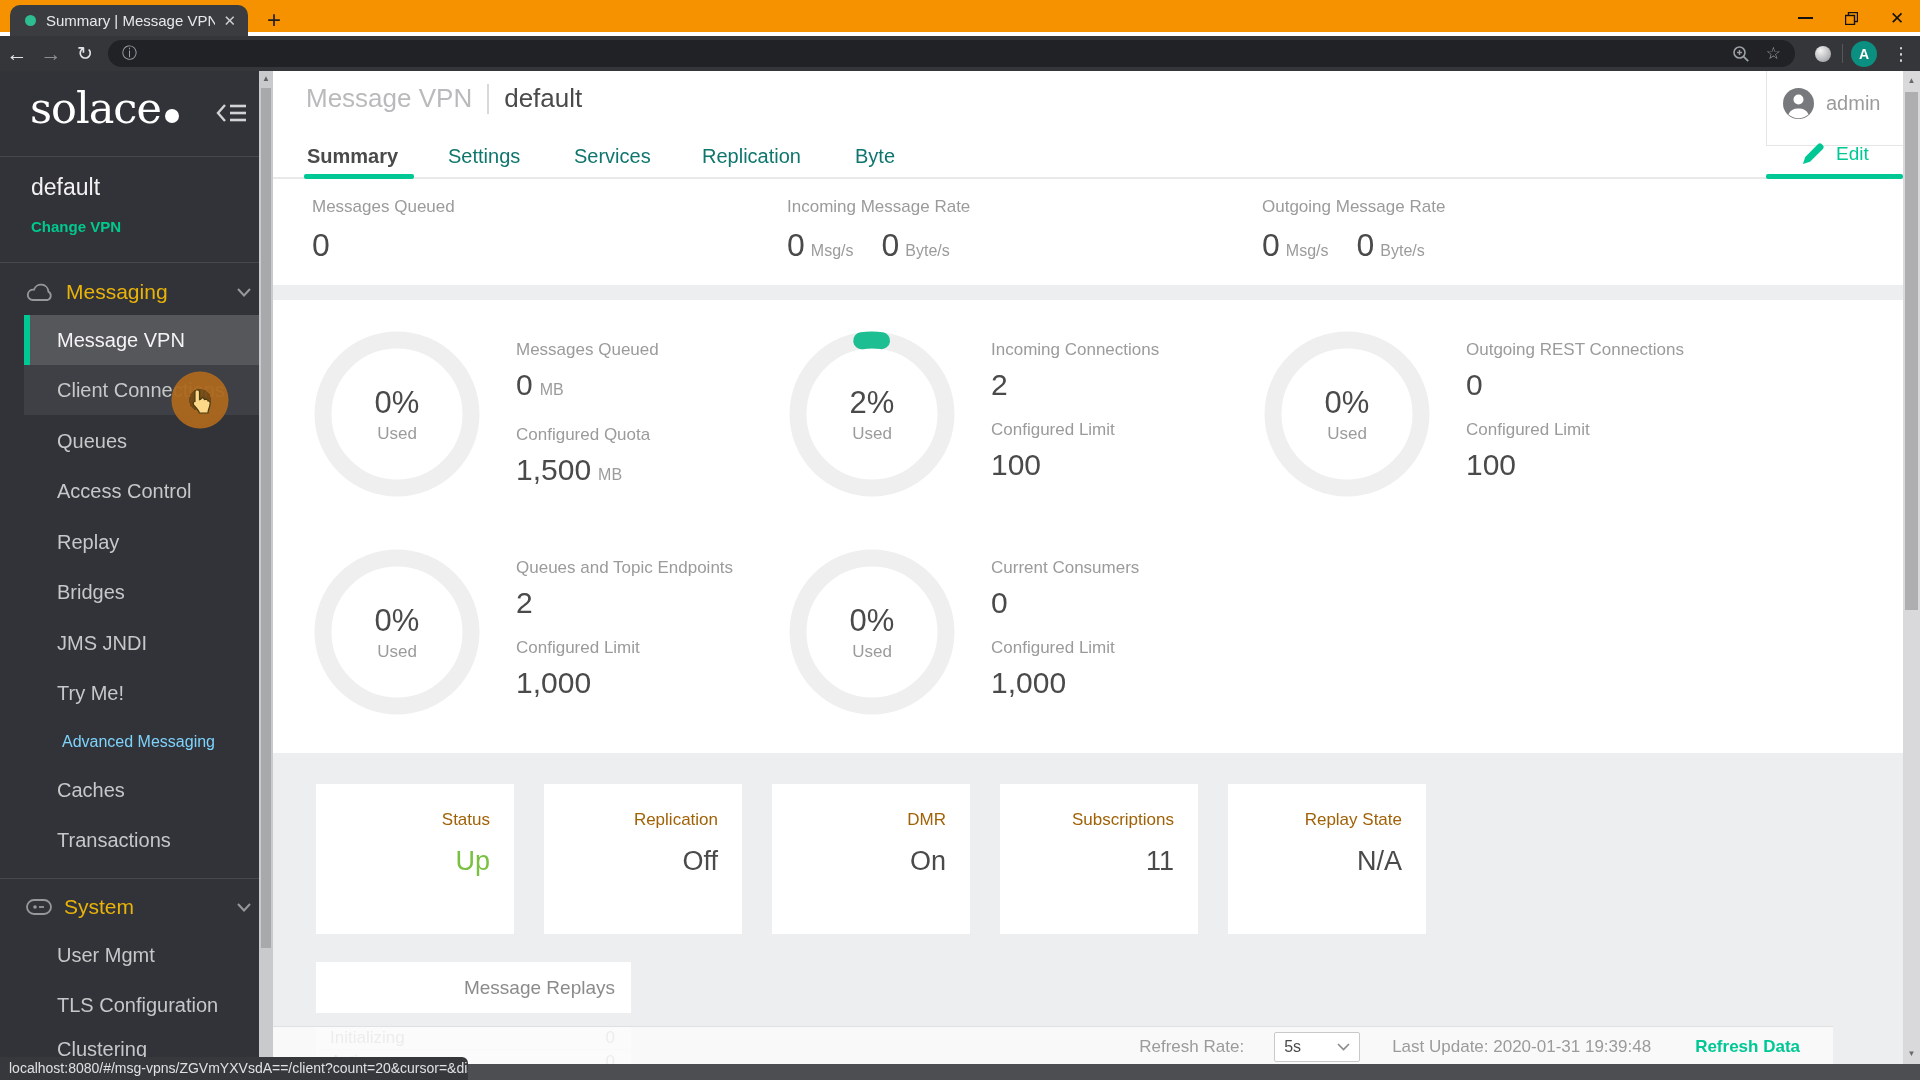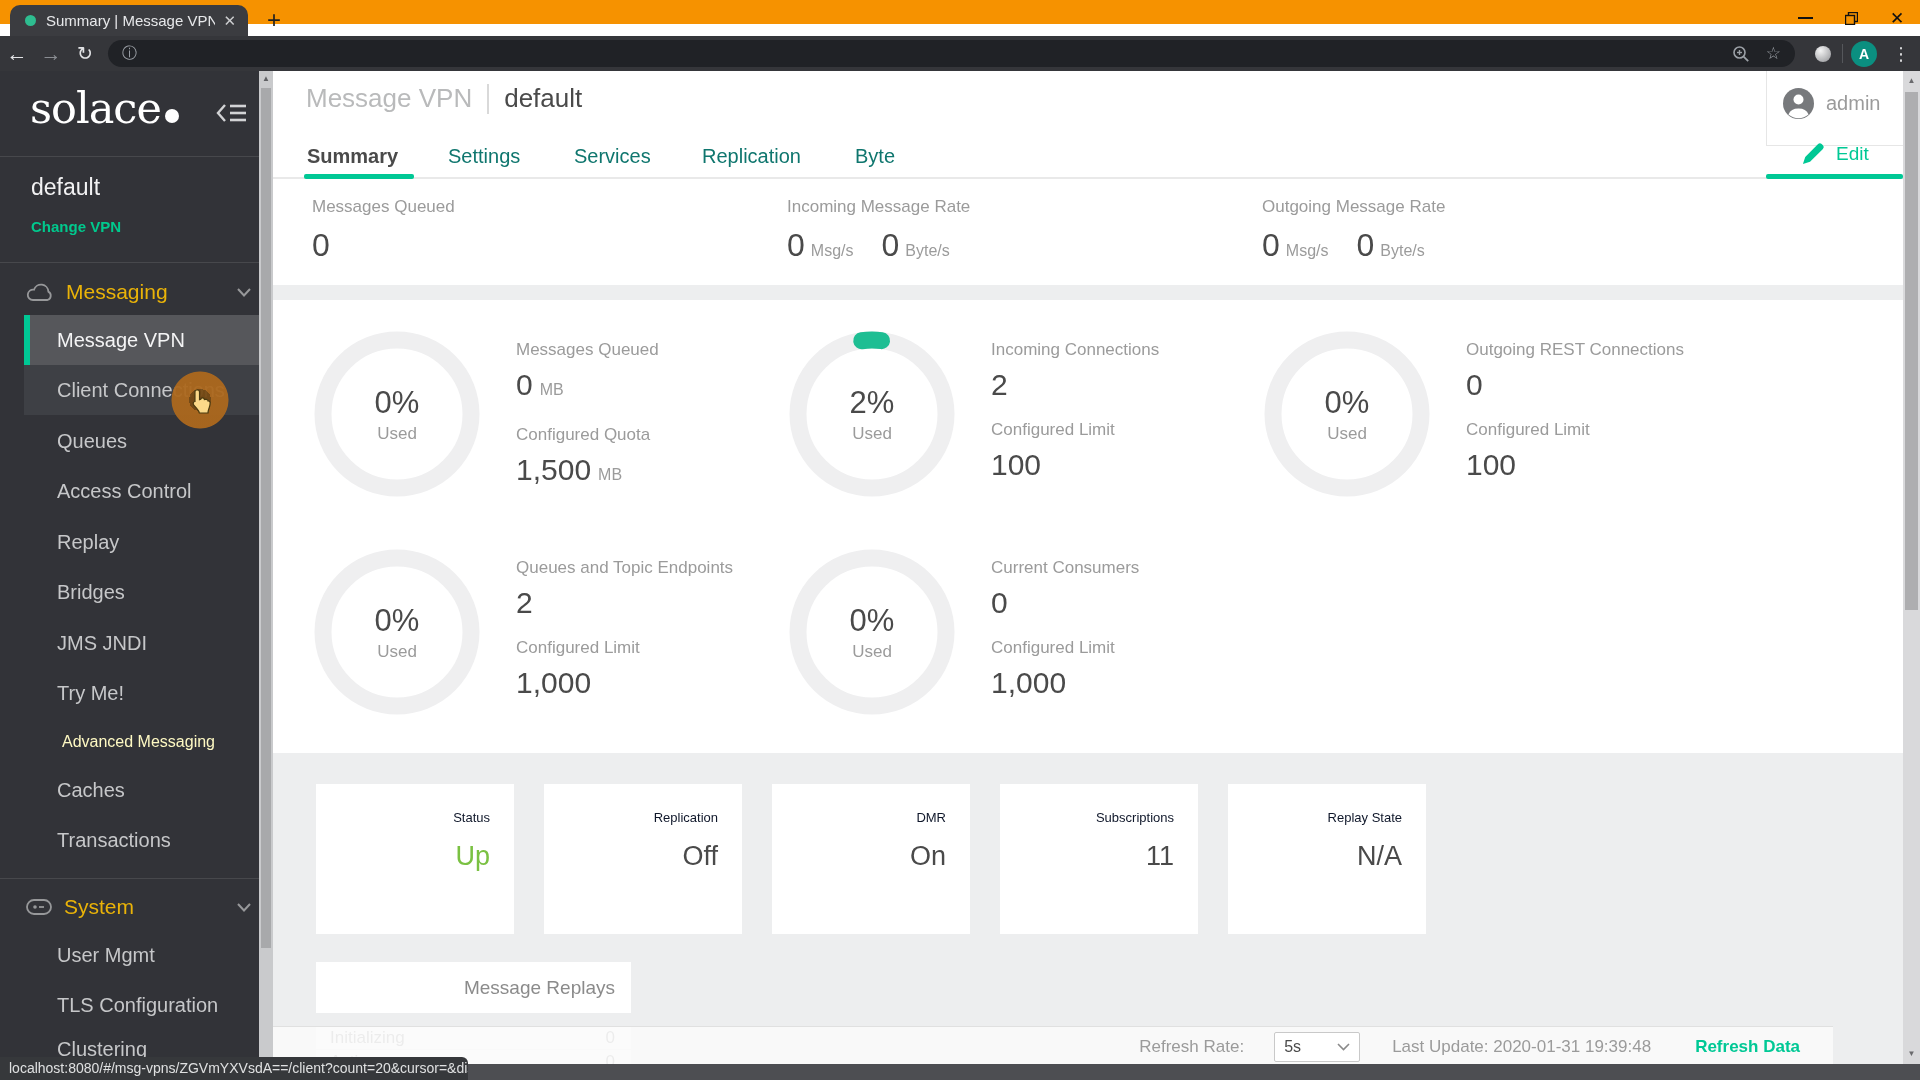--- a/index.html
+++ b/index.html
@@ -1,21 +1,21 @@
 <!DOCTYPE html>
 <html><head>
 <meta charset="utf-8">
 <style>
   html,body{margin:0;padding:0;background:#222;}
   *{box-sizing:border-box;}
   .screen{position:relative;width:1920px;height:1080px;overflow:hidden;
     font-family:"Liberation Sans",sans-serif;background:#fff;}
 
   
-  .tabstrip{position:absolute;left:0;top:0;width:1920px;height:24px;background:#F69200;}
+  .tabstrip{position:absolute;left:0;top:0;width:1920px;height:32px;background:#F69200;}
   .tab{position:absolute;left:10px;top:5px;width:238px;height:31px;background:#3B3C40;
     border-radius:10px 10px 0 0;display:flex;align-items:center;padding:0 12px 0 15px;}
   .favdot{width:11px;height:11px;border-radius:50%;background:#2EBD90;flex:0 0 auto;}
   .tabtitle{color:#E7E8EA;font-size:15px;margin-left:10px;white-space:nowrap;overflow:hidden;flex:1;}
   .tabclose{color:#CDCED0;font-size:15px;margin-left:8px;}
   .newtab{position:absolute;left:260px;top:5px;width:28px;height:31px;color:#1F1F1F;
     font-size:24px;line-height:29px;text-align:center;}
   .winbtns{position:absolute;right:0;top:0;height:36px;display:flex;align-items:center;}
   .winbtn{width:46px;height:36px;display:flex;align-items:center;justify-content:center;color:#111;}
   .minline{width:15px;height:2px;background:#111;}
@@ -52,21 +52,21 @@
   .side-div{position:absolute;left:0;width:259px;height:1px;background:#47484C;}
   .vpnname{position:absolute;left:31px;top:103px;color:#F2F2F3;font-size:23px;}
   .changevpn{position:absolute;left:31px;top:147px;color:#00C98D;font-size:15px;font-weight:bold;}
   .side-section{position:absolute;left:26px;height:30px;display:flex;align-items:center;
     gap:12px;color:#eab308;font-size:21px;}
   .sec-chev{position:absolute;left:237px;}
   .menu-item{position:absolute;left:24px;width:235px;height:50px;display:flex;align-items:center;
     padding-left:33px;font-size:20px;color:#C6C7C9;}
   .menu-item.active{background:#56575B;color:#F4F4F5;border-left:6px solid #00C895;padding-left:27px;}
   .menu-item.hovered{background:#3E4045;}
-  .menu-item.sub{font-size:16px;color:#fef9c3;padding-left:38px;height:46px;}
+  .menu-item.sub{font-size:16px;color:#7dd3fc;padding-left:38px;height:46px;}
   .ripple{position:absolute;left:171px;top:300px;width:58px;height:58px;border-radius:50%;
     background:radial-gradient(circle,rgba(118,74,20,0.95) 0 11px,rgba(172,104,29,0.95) 11px 28px,rgba(0,0,0,0) 29px);}
   .handcur{position:absolute;left:189px;top:317px;}
 
   .side-scroll{position:absolute;left:259px;top:71px;width:14px;height:1009px;background:#C9CACC;}
   .side-scroll .thumb{position:absolute;left:2px;top:17px;width:10px;height:860px;background:#A8A9AB;}
   .sarrow{position:absolute;left:0;width:14px;text-align:center;font-size:8px;color:#5F6063;}
 
   
   .content{position:absolute;left:273px;top:71px;width:1630px;height:1009px;background:#EDEEEF;}
@@ -106,21 +106,21 @@
   .donut-used{font-size:17px;color:#9B9B9B;margin-top:3px;}
   .tile-text{position:absolute;left:204px;top:0;width:300px;padding-top:11px;}
   .tile-label{font-size:17px;color:#9B9B9B;line-height:20px;}
   .tile-value{display:flex;align-items:baseline;margin-top:8px;line-height:34px;}
   .tile-label.l2{margin-top:18px;}
   .tv{font-size:30px;color:#4A4A4A;}
   .tu{font-size:16px;color:#9B9B9B;margin-left:7px;}
 
   .stat-card{position:absolute;top:713px;width:198px;height:150px;background:#fff;
     text-align:right;padding:26px 24px 0 0;}
-  .sc-label{font-size:13px;color:#0f172a;}
+  .sc-label{font-size:17px;color:#a16207;}
   .sc-value{font-size:27px;color:#4A4A4A;margin-top:16px;}
 
   .replays-card{position:absolute;left:43px;top:891px;width:315px;height:51px;background:#fff;
     display:flex;align-items:center;justify-content:flex-end;padding-right:16px;}
   .replays-title{font-size:19px;color:#8B8B8B;}
   .replay-row{position:absolute;left:43px;width:315px;height:23px;background:#fff;
     display:flex;align-items:center;justify-content:space-between;padding:0 16px 0 14px;
     font-size:17px;color:#9B9B9B;}
 
   .footerbar{position:absolute;left:0;top:955px;width:1560px;height:41px;

